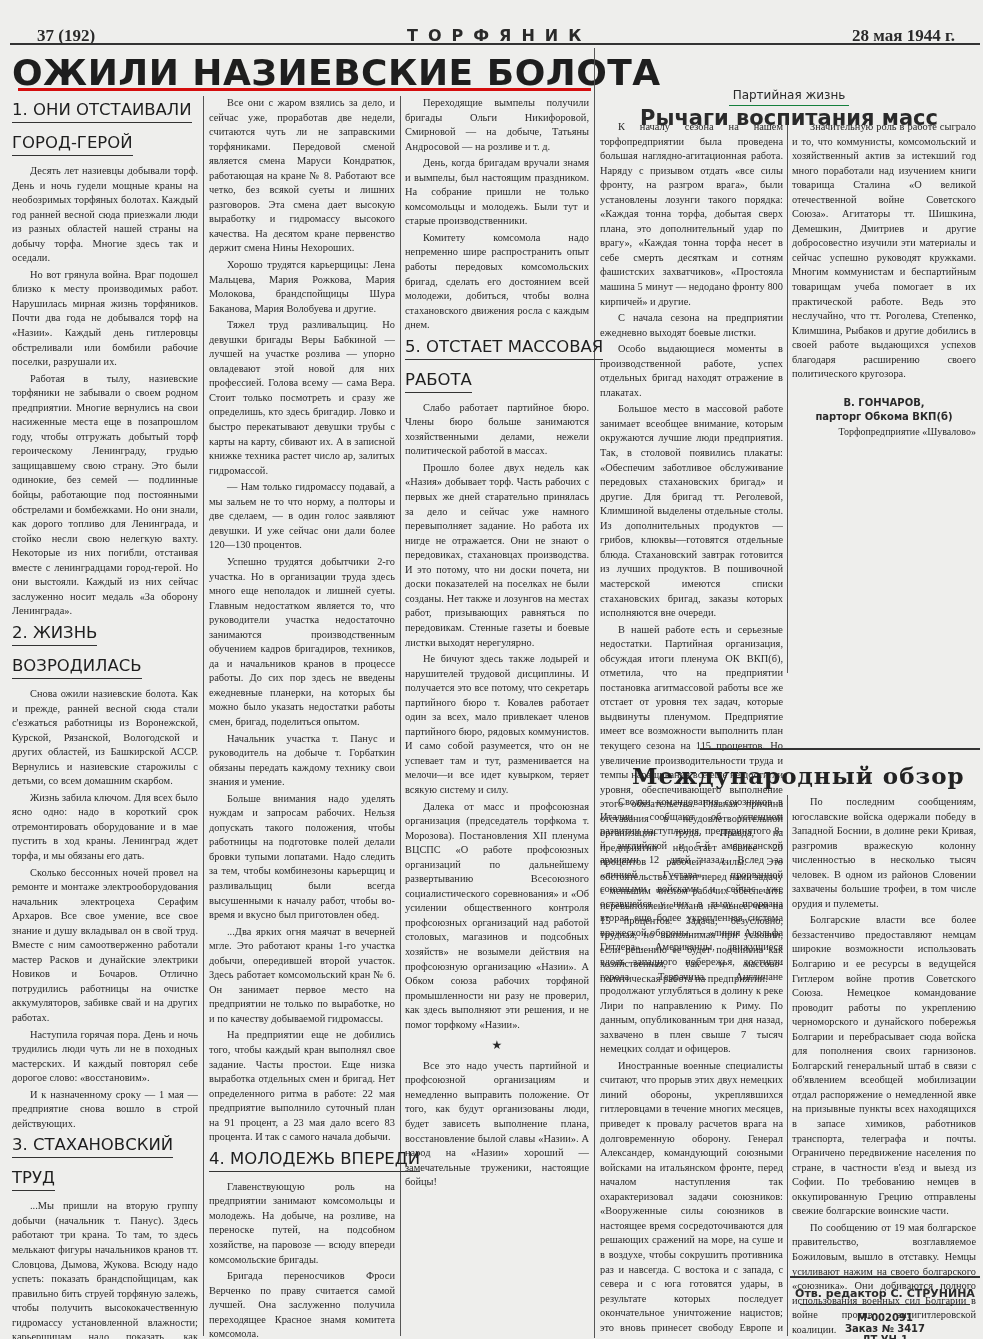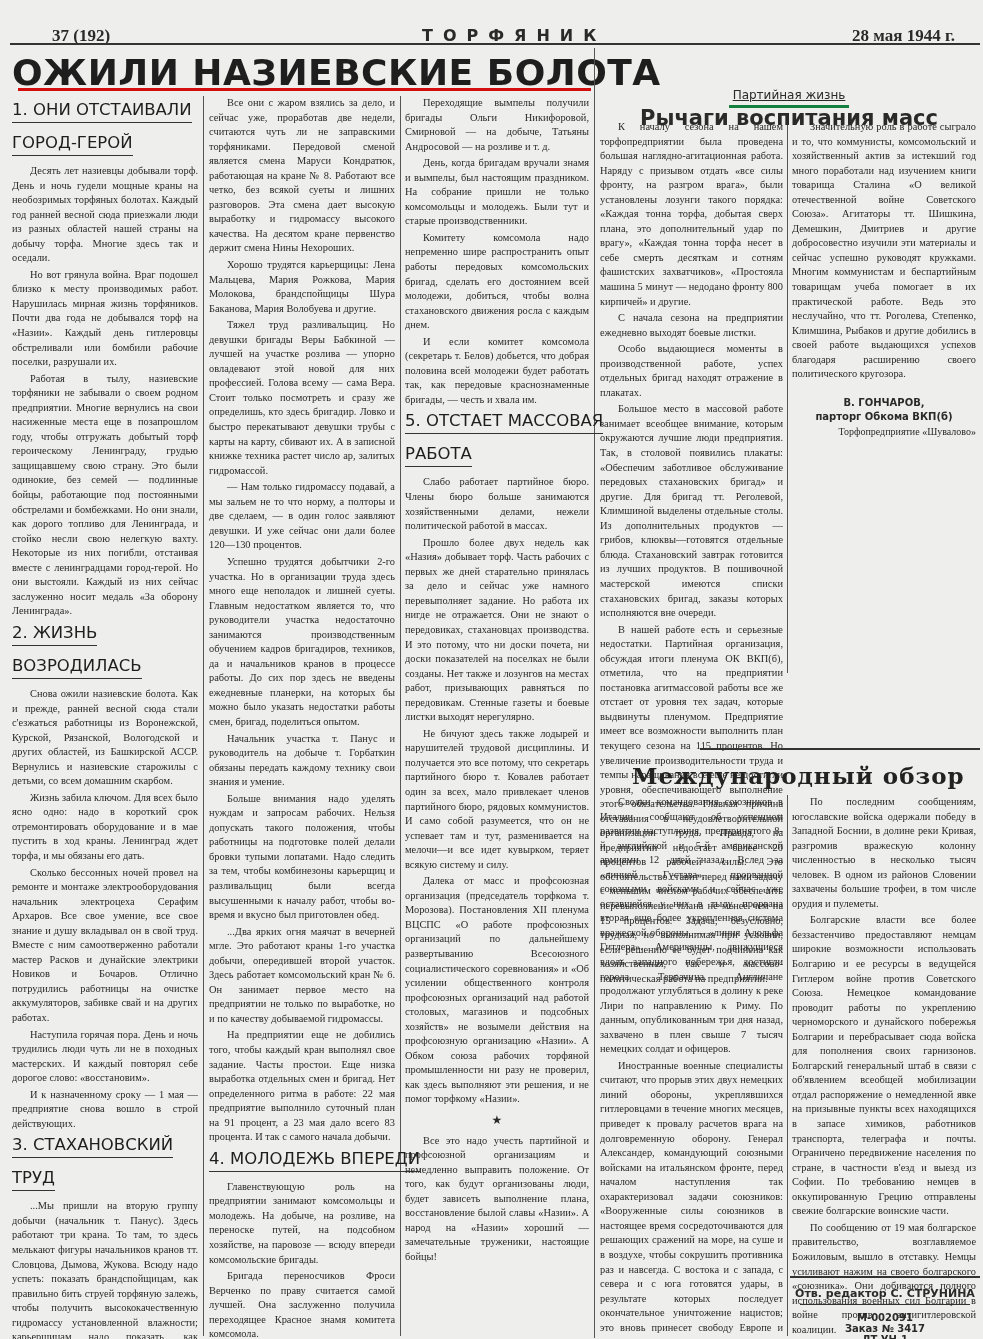--- a/index.html
+++ b/index.html
@@ -1,33 +1,33 @@
 <!DOCTYPE html>
 <html><head>
 <meta charset="utf-8">
 <style>
   html,body{margin:0;padding:0;background:#e9e9e7;}
   body{width:983px;height:1339px;overflow:hidden;position:relative;font-family:"Liberation Serif","DejaVu Serif",serif;color:#2a2a2a;}
   .page{position:absolute;left:0;top:0;width:983px;height:1339px;background:#eeeeec;}
-  .mast{position:absolute;left:22px;right:10px;top:20px;height:30px;font-weight:bold;}
+  .mast{position:absolute;left:7px;right:10px;top:20px;height:30px;font-weight:bold;}
   .mast .issue{position:absolute;left:30px;top:6px;font-size:17px;font-family:"Liberation Serif",serif;}
   .mast .name{position:absolute;left:400px;top:6px;font-size:16px;letter-spacing:10px;font-family:"DejaVu Sans",sans-serif;}
   .mast .date{position:absolute;right:18px;top:6px;font-size:17px;}
   .rule-top{position:absolute;left:10px;width:970px;top:43px;height:2px;background:#333;}
   .headline{position:absolute;left:12px;top:52px;width:570px;font-family:"DejaVu Sans",sans-serif;font-weight:bold;font-size:36px;letter-spacing:0.5px;color:#1e1e1e;white-space:nowrap;}
   .redline{position:absolute;left:18px;top:88px;width:573px;height:3px;background:#d40d0d;}
   .vline{position:absolute;width:1px;background:#555;}
   .col{position:absolute;font-size:10.4px;line-height:14.55px;text-align:justify;}
   .col p{margin:0;text-indent:18px;}
   .col p + p{margin-top:2px;}
   .sh{font-family:"DejaVu Sans",sans-serif;font-size:16.5px;line-height:20px;color:#1e1e1e;margin:4px 0 2px 0;white-space:nowrap;}
   .sh-u{border-bottom:1px solid #333;display:inline-block;padding-bottom:2px;margin-bottom:6px;}
   .star{text-align:center;font-size:12px;margin:6px 0;}
   .rubric{text-align:center;font-family:"DejaVu Sans",sans-serif;font-size:12px;}
-  .rubric span{border-bottom:3px solid #15803d;padding:0 4px 3px;text-decoration:underline;}
+  .rubric span{border-bottom:1px solid #15803d;padding:0 4px 3px;}
   .art-title{text-align:center;font-family:"DejaVu Sans",sans-serif;font-weight:bold;font-size:21px;margin:8px 0 10px;}
   .intl-title{position:absolute;left:632px;top:762px;font-family:"DejaVu Serif",serif;font-weight:bold;font-size:23px;letter-spacing:1px;color:#222;white-space:nowrap;}
   .hrule{position:absolute;height:2px;background:#333;}
   .editor{position:absolute;left:790px;top:1287px;width:190px;text-align:center;font-family:"DejaVu Sans",sans-serif;font-weight:bold;font-size:11px;}
   .codes{position:absolute;left:790px;top:1312px;width:190px;text-align:center;font-family:"DejaVu Sans",sans-serif;font-weight:bold;font-size:10px;line-height:11px;}
   .small-sig{font-family:"DejaVu Sans",sans-serif;font-weight:bold;font-size:10px;text-align:center;}
   .small-sub{font-size:10px;text-align:right;}
 </style>
 </head>
 <body>
@@ -80,21 +80,20 @@
     <p>На предприятии еще не добились того, чтобы каждый кран выполнял свое задание. Часты простои. Еще низка выработка отдельных смен и бригад. Нет определенного ритма в работе: 22 мая предприятие выполнило суточный план на 91 процент, а 23 мая дало всего 83 процента. И так с самого начала добычи.</p>
     <div class="sh"><span class="sh-u">4. МОЛОДЕЖЬ ВПЕРЕДИ</span></div>
     <p>Главенствующую роль на предприятии занимают комсомольцы и молодежь. На добыче, на розливе, на переноске путей, на подсобном хозяйстве, на паровозе — всюду впереди комсомольские бригады.</p>
     <p>Бригада переносчиков Фроси Верченко по праву считается самой лучшей. Она заслуженно получила переходящее Красное знамя комитета комсомола.</p>
   </div>
 
   <div class="col" style="left:405px;top:96px;width:184px;">
     <p>Переходящие вымпелы получили бригады Ольги Никифоровой, Смирновой — на добыче, Татьяны Андросовой — на розливе и т. д.</p>
     <p>День, когда бригадам вручали знамя и вымпелы, был настоящим праздником. На собрание пришли не только комсомольцы и молодежь. Были тут и старые производственники.</p>
     <p>Комитету комсомола надо непременно шире распространить опыт работы передовых комсомольских бригад, сделать его достоянием всей молодежи, добиться, чтобы волна стахановского движения росла с каждым днем.</p>
-    <p>И если комитет комсомола (секретарь т. Белов) добьется, что добрая половина всей молодежи будет работать так, как передовые краснознаменные бригады, — честь и хвала им.</p>
     <div class="sh"><span class="sh-u">5. ОТСТАЕТ МАССОВАЯ</span></div>
     <div class="sh"><span class="sh-u">РАБОТА</span></div>
     <p>Слабо работает партийное бюро. Члены бюро больше занимаются хозяйственными делами, нежели политической работой в массах.</p>
     <p>Прошло более двух недель как «Назия» добывает торф. Часть рабочих с первых же дней старательно принялась за дело и сейчас уже намного перевыполняет задание. Но работа их нигде не отражается. Они не знают о передовиках, стахановцах производства. И это потому, что ни доски почета, ни доски показателей на поселках не были созданы. Нет также и лозунгов на местах работ, призывающих равняться по передовикам. Стенные газеты и боевые листки выходят нерегулярно.</p>
     <p>Не бичуют здесь также лодырей и нарушителей трудовой дисциплины. И получается это все потому, что секретарь партийного бюро т. Ковалев работает один за всех, мало привлекает членов партийного бюро, рядовых коммунистов. И само собой разумеется, что он не успевает там и тут, разменивается на мелочи—и все идет кувырком, теряет всякую систему и силу.</p>
     <p>Далека от масс и профсоюзная организация (председатель торфкома т. Морозова). Постановления XII пленума ВЦСПС «О работе профсоюзных организаций по дальнейшему развертыванию Всесоюзного социалистического соревнования» и «Об усилении общественного контроля профсоюзных организаций над работой столовых, магазинов и подсобных хозяйств» не возымели действия на профсоюзную организацию «Назии». А Обком союза рабочих торфяной промышленности ни разу не проверил, как здесь выполняют эти решения, и не помог торфкому «Назии».</p>
     <div class="star">★</div>
     <p>Все это надо учесть партийной и профсоюзной организациям и немедленно выправить положение. От того, как будут организованы люди, будет зависеть выполнение плана, восстановление былой славы «Назии». А народ на «Назии» хороший — замечательные труженики, настоящие бойцы!</p>
 
   </div>

